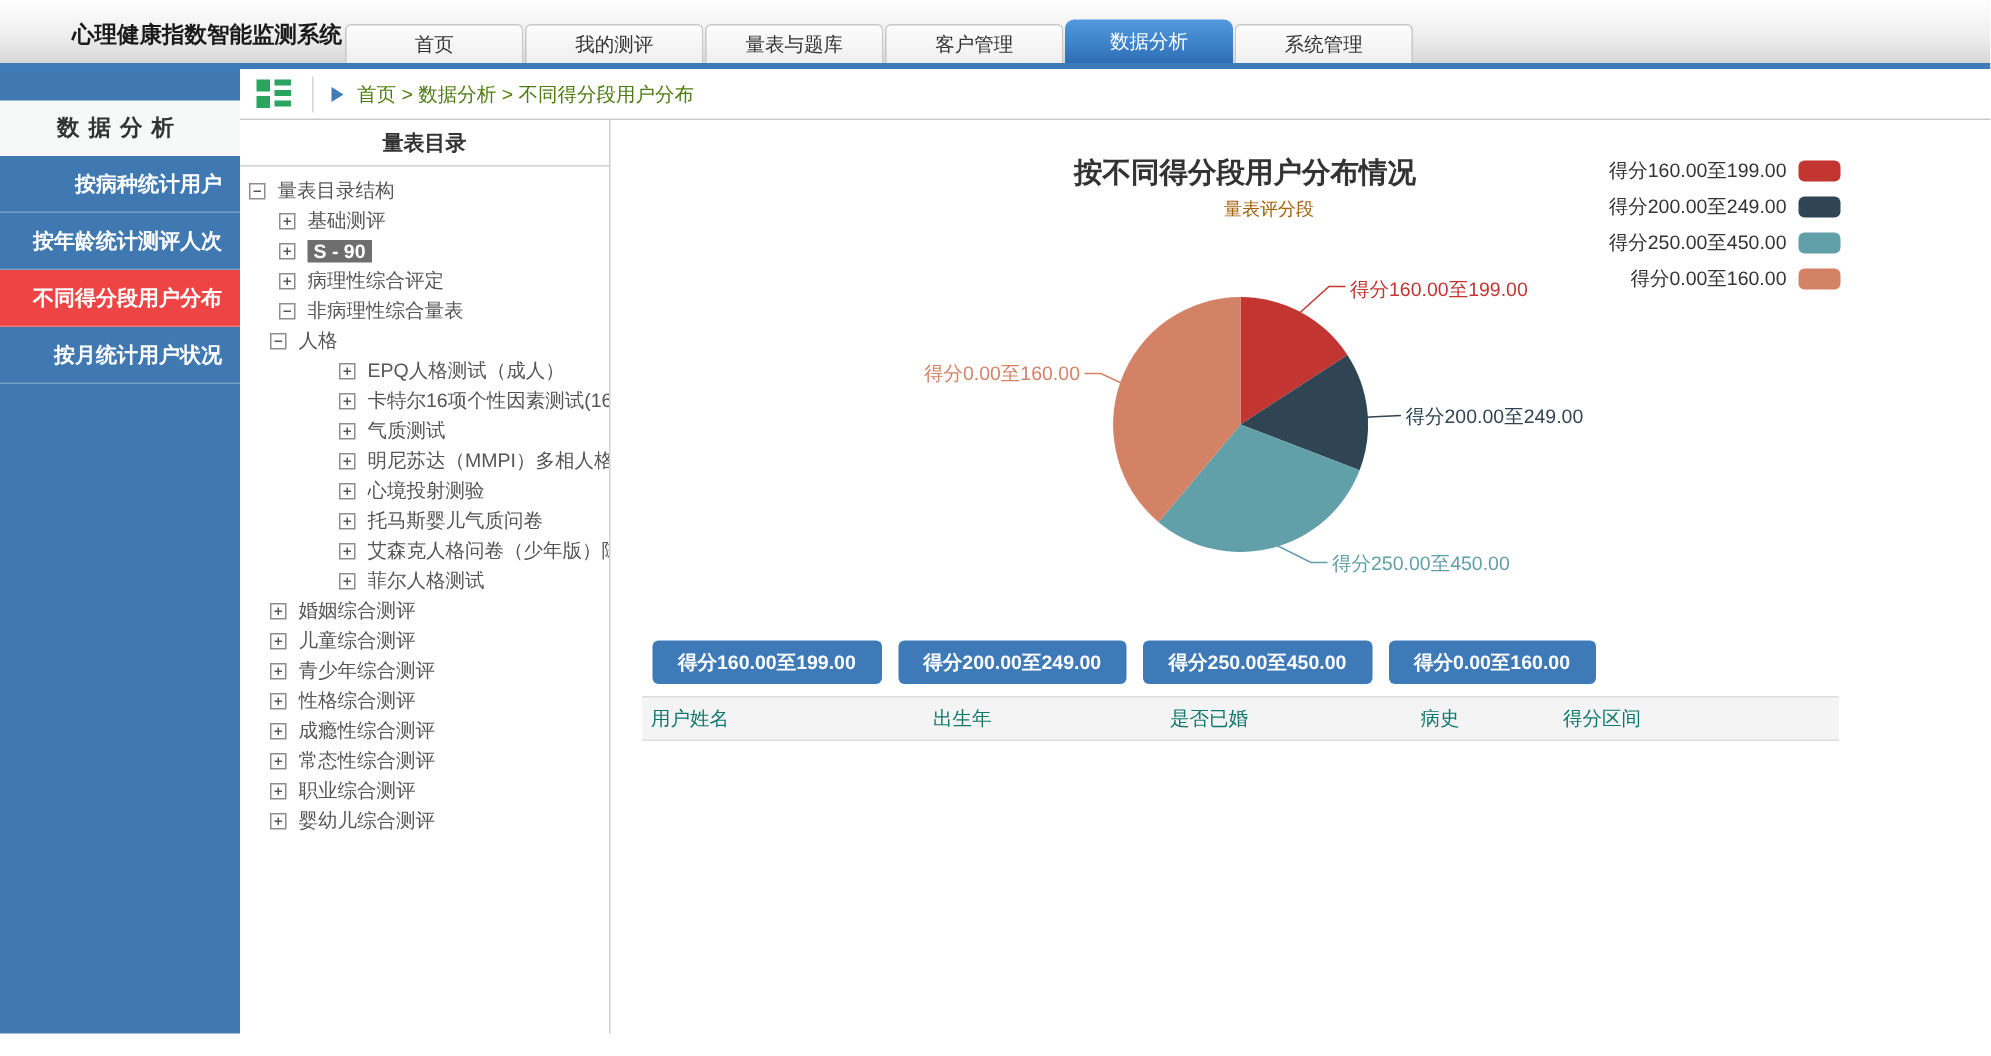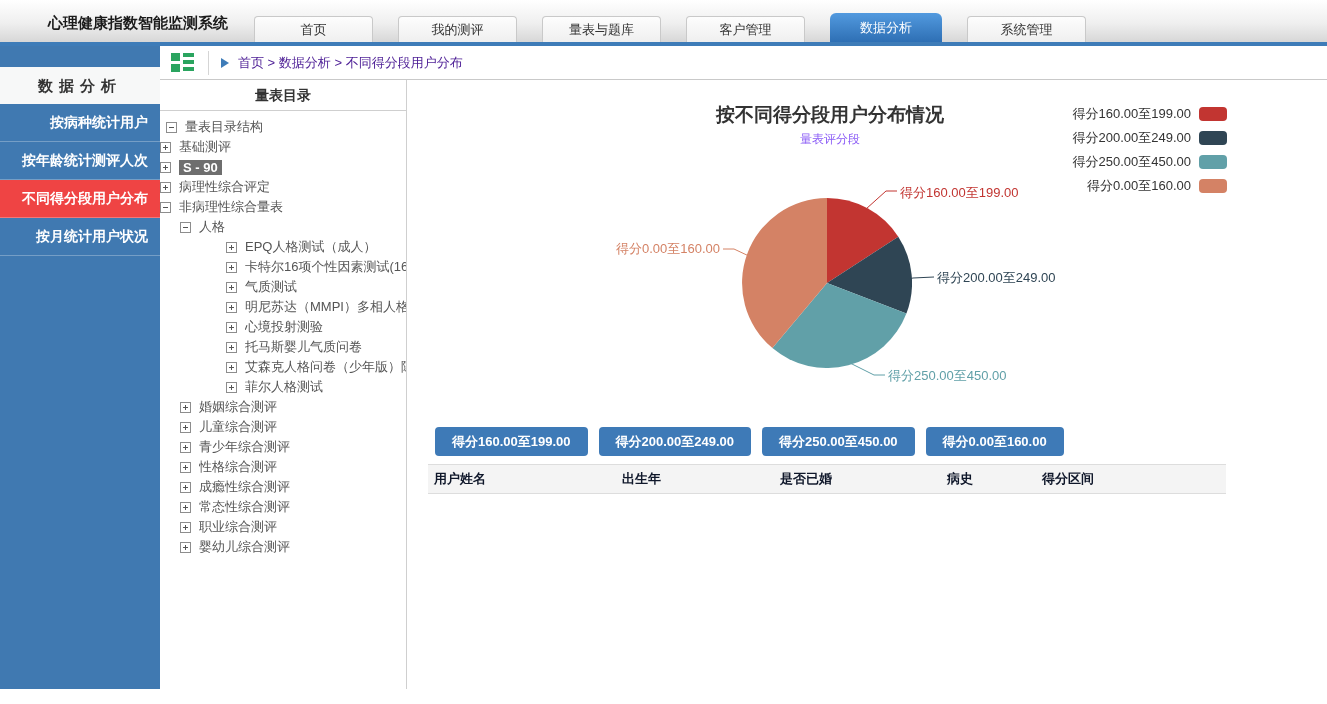--- a/index.html
+++ b/index.html
@@ -5,21 +5,21 @@
   * { margin:0; padding:0; box-sizing:border-box; }
   html,body { width:1327px; height:704px; }
   body { font-family:"Liberation Sans","DejaVu Sans",sans-serif; background:#fff; overflow:hidden; position:relative; }
 
   
   .top-header { height:42px; background:linear-gradient(180deg,#ffffff 0%,#efefef 55%,#d7d7d7 100%); position:relative; border-bottom:0; }
   .app-title { position:absolute; left:48px; top:14px; font-size:15px; font-weight:bold; color:#1b1b1b; }
   .tabs { position:absolute; left:230px; bottom:0; display:flex; align-items:flex-end; }
   .tab { width:119px; height:26px; line-height:26px; text-align:center; font-size:13px; color:#333;
          background:linear-gradient(180deg,#fdfdfd,#efefef); border:1px solid #c9c9c9; border-bottom:none;
-         border-radius:4px 4px 0 0; margin-right:1px; cursor:pointer;margin-left:24px; }
+         border-radius:4px 4px 0 0; margin-right:1px; cursor:pointer; }
   .tab.active { height:29px; line-height:29px; width:112px; color:#fff; border:none;
                 background:linear-gradient(180deg,#529adf 0%,#2e6fb4 100%); border-radius:6px 6px 0 0; }
   .blue-bar { height:4px; background:#3e7cb8; }
 
   
   .body-row { display:flex; height:643px; }
 
   
   .sidebar { width:160px; background:#4079b1; flex:none; }
   .sidebar-spacer { height:21px; }
@@ -29,41 +29,41 @@
                font-weight:bold; border-bottom:1px solid rgba(255,255,255,0.28); cursor:pointer; }
   .side-item.active { background:#ef4444; }
 
   
   .content { flex:1; display:flex; flex-direction:column; background:#fff; min-width:0; }
   .breadcrumb-bar { height:34px; border-bottom:1px solid #c9c9c9; display:flex; align-items:center; flex:none; }
   .green-icon { margin-left:10px; flex:none; display:block; }
   .bc-divider { width:1px; height:24px; background:#d5d5d5; margin:0 12px 0 13px; }
   .bc-arrow { width:0; height:0; border-top:5px solid transparent; border-bottom:5px solid transparent;
               border-left:8px solid #3e7cb8; margin-right:9px; }
-  .bc-text { font-size:13px; color:#4c1d95; }
+  .bc-text { font-size:13px; color:#4d7c0f; }
 
   .lower { display:flex; flex:1; min-height:0; }
 
   
   .tree-panel { width:247px; border-right:1px solid #cfcfcf; flex:none; overflow:hidden; }
   .tree-header { height:31px; line-height:30px; text-align:center; font-size:14px; font-weight:bold; color:#333;
                  border-bottom:1px solid #cfcfcf; }
   .tree { padding-top:6px; }
   .trow { height:20px; display:flex; align-items:center; white-space:nowrap; font-size:13px; color:#555; cursor:pointer; overflow:hidden; }
-  .L0 { padding-left:6px; } .L1 { } .L2 { padding-left:20px; } .L3 { padding-left:66px; }
+  .L0 { padding-left:6px; } .L1 { padding-left:26px; } .L2 { padding-left:20px; } .L3 { padding-left:66px; }
   .exp { width:11px; height:11px; border:1px solid #8d8d8d; background:#fff; position:relative; margin-right:8px; flex:none; cursor:pointer; }
   .exp::before { content:""; position:absolute; left:2px; right:2px; top:4px; height:1px; background:#555; }
   .exp.plus::after { content:""; position:absolute; top:2px; bottom:2px; left:4px; width:1px; background:#555; }
   .tlabel { overflow:hidden; }
   .tlabel.selected { background:#6e6e6e; color:#fff; font-weight:bold; padding:0 4px; }
 
   
   .main-panel { flex:1; position:relative; min-width:0; }
   .chart-title { position:absolute; left:423px; top:22px; transform:translateX(-50%); font-size:19px; font-weight:bold; color:#333; white-space:nowrap; }
-  .chart-subtitle { position:absolute; left:423px; top:51px; transform:translateX(-50%); font-size:12px; color:#8b5cf6; white-space:nowrap; }
+  .chart-subtitle { position:absolute; left:439px; top:51px; transform:translateX(-50%); font-size:12px; color:#a16207; white-space:nowrap; }
 
   .legend { position:absolute; top:22px; right:100px; }
   .legend-row { display:flex; align-items:center; justify-content:flex-end; height:24px; cursor:pointer; }
   .legend-label { font-size:13px; color:#333; margin-right:8px; white-space:nowrap; }
   .swatch { width:28px; height:14px; border-radius:4px; flex:none; }
   .c0 { background:#c23531; } .c1 { background:#2f4554; } .c2 { background:#61a0a8; } .c3 { background:#d48265; }
 
   .pie-wrap { position:absolute; left:335px; top:118px; width:170px; height:170px; }
   .connectors { position:absolute; left:0; top:0; width:920px; height:610px; pointer-events:none; }
 
@@ -72,21 +72,21 @@
   .cl-dark   { left:530px; top:189px; color:#2f4554; }
   .cl-teal   { left:481px; top:287px; color:#61a0a8; }
   .cl-salmon { right:607px; top:160px; color:#d48265; }
 
   .btn-row { position:absolute; left:28px; top:347px; display:flex; gap:11px; }
   .score-btn { height:29px; line-height:29px; padding:0 17px; background:#3e7ab7; color:#fff; font-size:13px;
                font-weight:bold; border:none; border-radius:4px; cursor:pointer; font-family:inherit; }
 
   .table-header { position:absolute; left:21px; top:384px; width:798px; height:30px; background:#f4f4f4;
                   border-top:1px solid #ddd; border-bottom:1px solid #ddd; display:flex; align-items:center;
-                  font-size:13px; font-weight:bold; color:#0f172a; }
+                  font-size:13px; font-weight:normal; color:#0f766e; }
   .th { padding-left:6px; flex:none; }
   .th0 { width:188px; } .th1 { width:158px; } .th2 { width:167px; } .th3 { width:95px; } .th4 { width:180px; }
 </style>
 </head>
 <body>
 
 <div class="top-header">
   <div class="app-title">心理健康指数智能监测系统</div>
   <div class="tabs">
     <div class="tab">首页</div>

